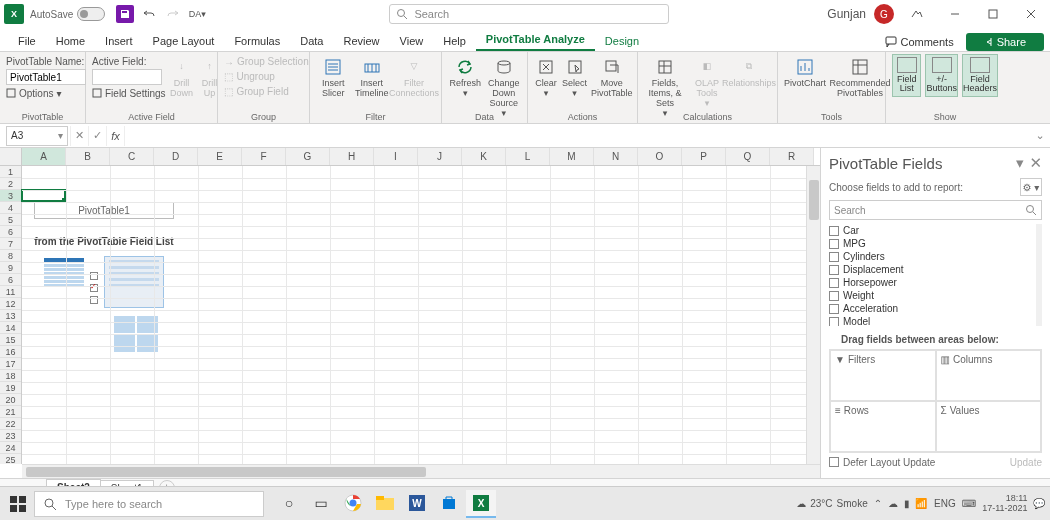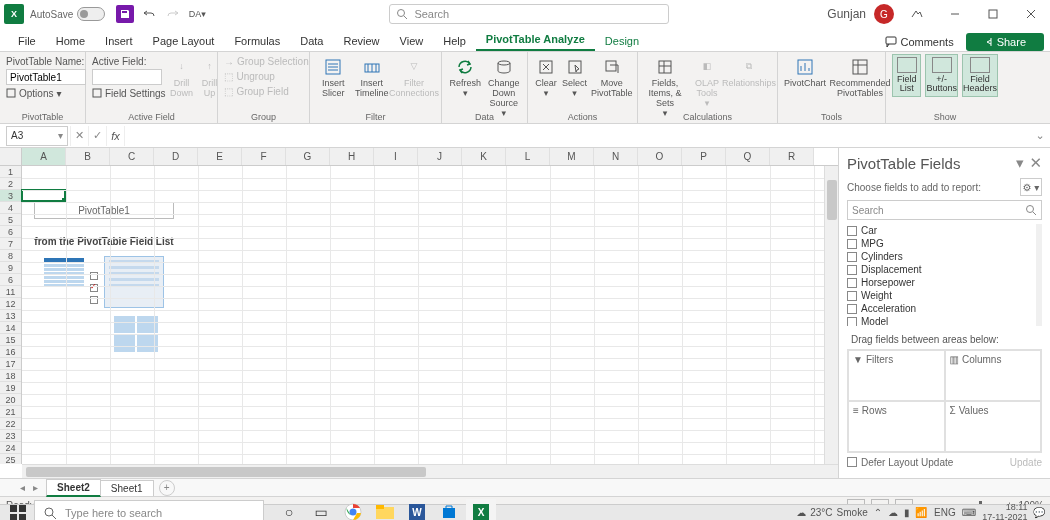--- a/index.html
+++ b/index.html
@@ -85,53 +85,53 @@
 .pp-grid { position:absolute; right:6px; bottom:0; width:44px; height:36px; display:grid; grid-template-columns:1fr 1fr; grid-template-rows:1fr 1fr; gap:2px; }
 .pp-grid div { background:#bdd7ee; }
 
 .vscroll { width:14px; background:#f0f0f0; border-left:1px solid #ddd; position:relative; }
 .vscroll-thumb { position:absolute; top:14px; width:10px; left:2px; height:40px; background:#c8c8c8; border-radius:2px; }
 .hscroll-area { height:14px; display:flex; }
 .hscroll-track { flex:1; background:#f0f0f0; border-top:1px solid #ddd; position:relative; margin-left:22px; }
 .hscroll-thumb { position:absolute; left:4px; top:2px; height:10px; width:400px; background:#c8c8c8; border-radius:2px; }
 
 
-.fieldpane { width:212px; border-left:1px solid #d4d4d4; background:#fff; display:flex; flex-direction:column; padding:6px 8px; }
+.fieldpane { width:230px; border-left:1px solid #d4d4d4; background:#fff; display:flex; flex-direction:column; padding:6px 8px; }
 .fp-title { font-size:15px; color:#555; display:flex; align-items:center; }
 .fp-title-btns { margin-left:auto; display:flex; gap:6px; color:#888; }
 .fp-sub { font-size:10px; color:#666; margin:6px 0 4px; display:flex; align-items:center; }
 .fp-gear { margin-left:auto; width:22px; height:18px; border:1px solid #ccc; display:flex; align-items:center; justify-content:center; font-size:10px; }
 .fp-search { border:1px solid #ccc; height:20px; display:flex; align-items:center; padding:0 4px; font-size:10px; color:#888; margin-bottom:4px; }
 .fp-search svg { margin-left:auto; }
 .fp-list { flex:0 0 auto; max-height:102px; overflow:hidden; position:relative; border-right:6px solid #f0f0f0;text-align:right; }
 .fp-list-scroll { position:absolute; right:-6px; top:4px; width:6px; height:50px; background:#c8c8c8; }
 .fp-item { display:flex; align-items:center; gap:4px; font-size:10px; padding:1px 0; }
 .fp-chk { width:10px; height:10px; border:1px solid #888; }
-.fp-drag-label { font-size:10px; color:#555; margin:8px 4px 4px; }
+.fp-drag-label { font-size:10px; color:#555; margin:8px 12px 4px;font-weight:bold; }
 .fp-areas { display:grid; grid-template-columns:1fr 1fr; grid-template-rows:1fr 1fr; gap:0; flex:1; border:1px solid #e0e0e0; }
 .fp-area { border:1px solid #e0e0e0; padding:3px 4px; font-size:10px; color:#666; display:flex; gap:3px; }
 .fp-defer { display:flex; align-items:flex-start; gap:4px; font-size:10px; color:#666; padding:4px 0; }
 .fp-update { margin-left:auto; color:#bbb; font-size:10px; }
 
 
 .sheettabs { height:18px; border-top:1px solid #d4d4d4; display:flex; align-items:center; font-size:10px; padding-left:20px; background:#f8f8f8; }
 .st-nav { color:#888; margin-right:8px; }
 .st { padding:2px 10px; border:1px solid #ccc; border-bottom:none; background:#fff; margin-right:-1px; }
 .st.active { border-bottom:2px solid #107c41; font-weight:600; }
 .st-add { width:16px; height:16px; border:1px solid #ccc; border-radius:50%; display:flex; align-items:center; justify-content:center; margin-left:6px; color:#888; }
 
 
 .statusbar { height:18px; background:#f3f2f1; border-top:1px solid #d4d4d4; display:flex; align-items:center; font-size:10px; padding:0 6px; color:#555; }
 .sb-right { margin-left:auto; display:flex; align-items:center; gap:6px; }
 .view-btn { width:18px; height:14px; border:1px solid #bbb; }
 .zoom-slider { width:70px; height:3px; background:#ccc; position:relative; }
 .zoom-slider::after { content:''; position:absolute; left:48px; top:-3px; width:3px; height:9px; background:#666; }
 
 
-.taskbar { position:absolute; bottom:0; left:0; right:0; height:16px; background:#e8e8e8; border-top:1px solid #ccc; display:flex; align-items:center; padding:0 4px; }
+.taskbar { position:absolute; bottom:0; left:0; right:0; height:34px; background:#e8e8e8; border-top:1px solid #ccc; display:flex; align-items:center; padding:0 4px; }
 .tb-start { width:28px; height:28px; display:flex; align-items:center; justify-content:center; }
 .tb-search { width:230px; height:26px; background:#fff; border:1px solid #ccc; display:flex; align-items:center; padding:0 8px; font-size:11px; color:#888; gap:8px; margin-left:2px; }
 .tb-icons { display:flex; gap:2px; margin-left:10px; }
 .tb-ico { width:30px; height:28px; display:flex; align-items:center; justify-content:center; font-size:14px; border-bottom:2px solid transparent; }
 .tb-ico.active { border-bottom:2px solid #76b9ed; background:#f4f4f4; }
 .tb-right { margin-left:auto; display:flex; align-items:center; gap:6px; font-size:10px; color:#555; }
 .weather { display:flex; align-items:center; gap:4px; }
 .datetime { text-align:right; line-height:1.1; font-size:9px; }
 </style>
 </head>

